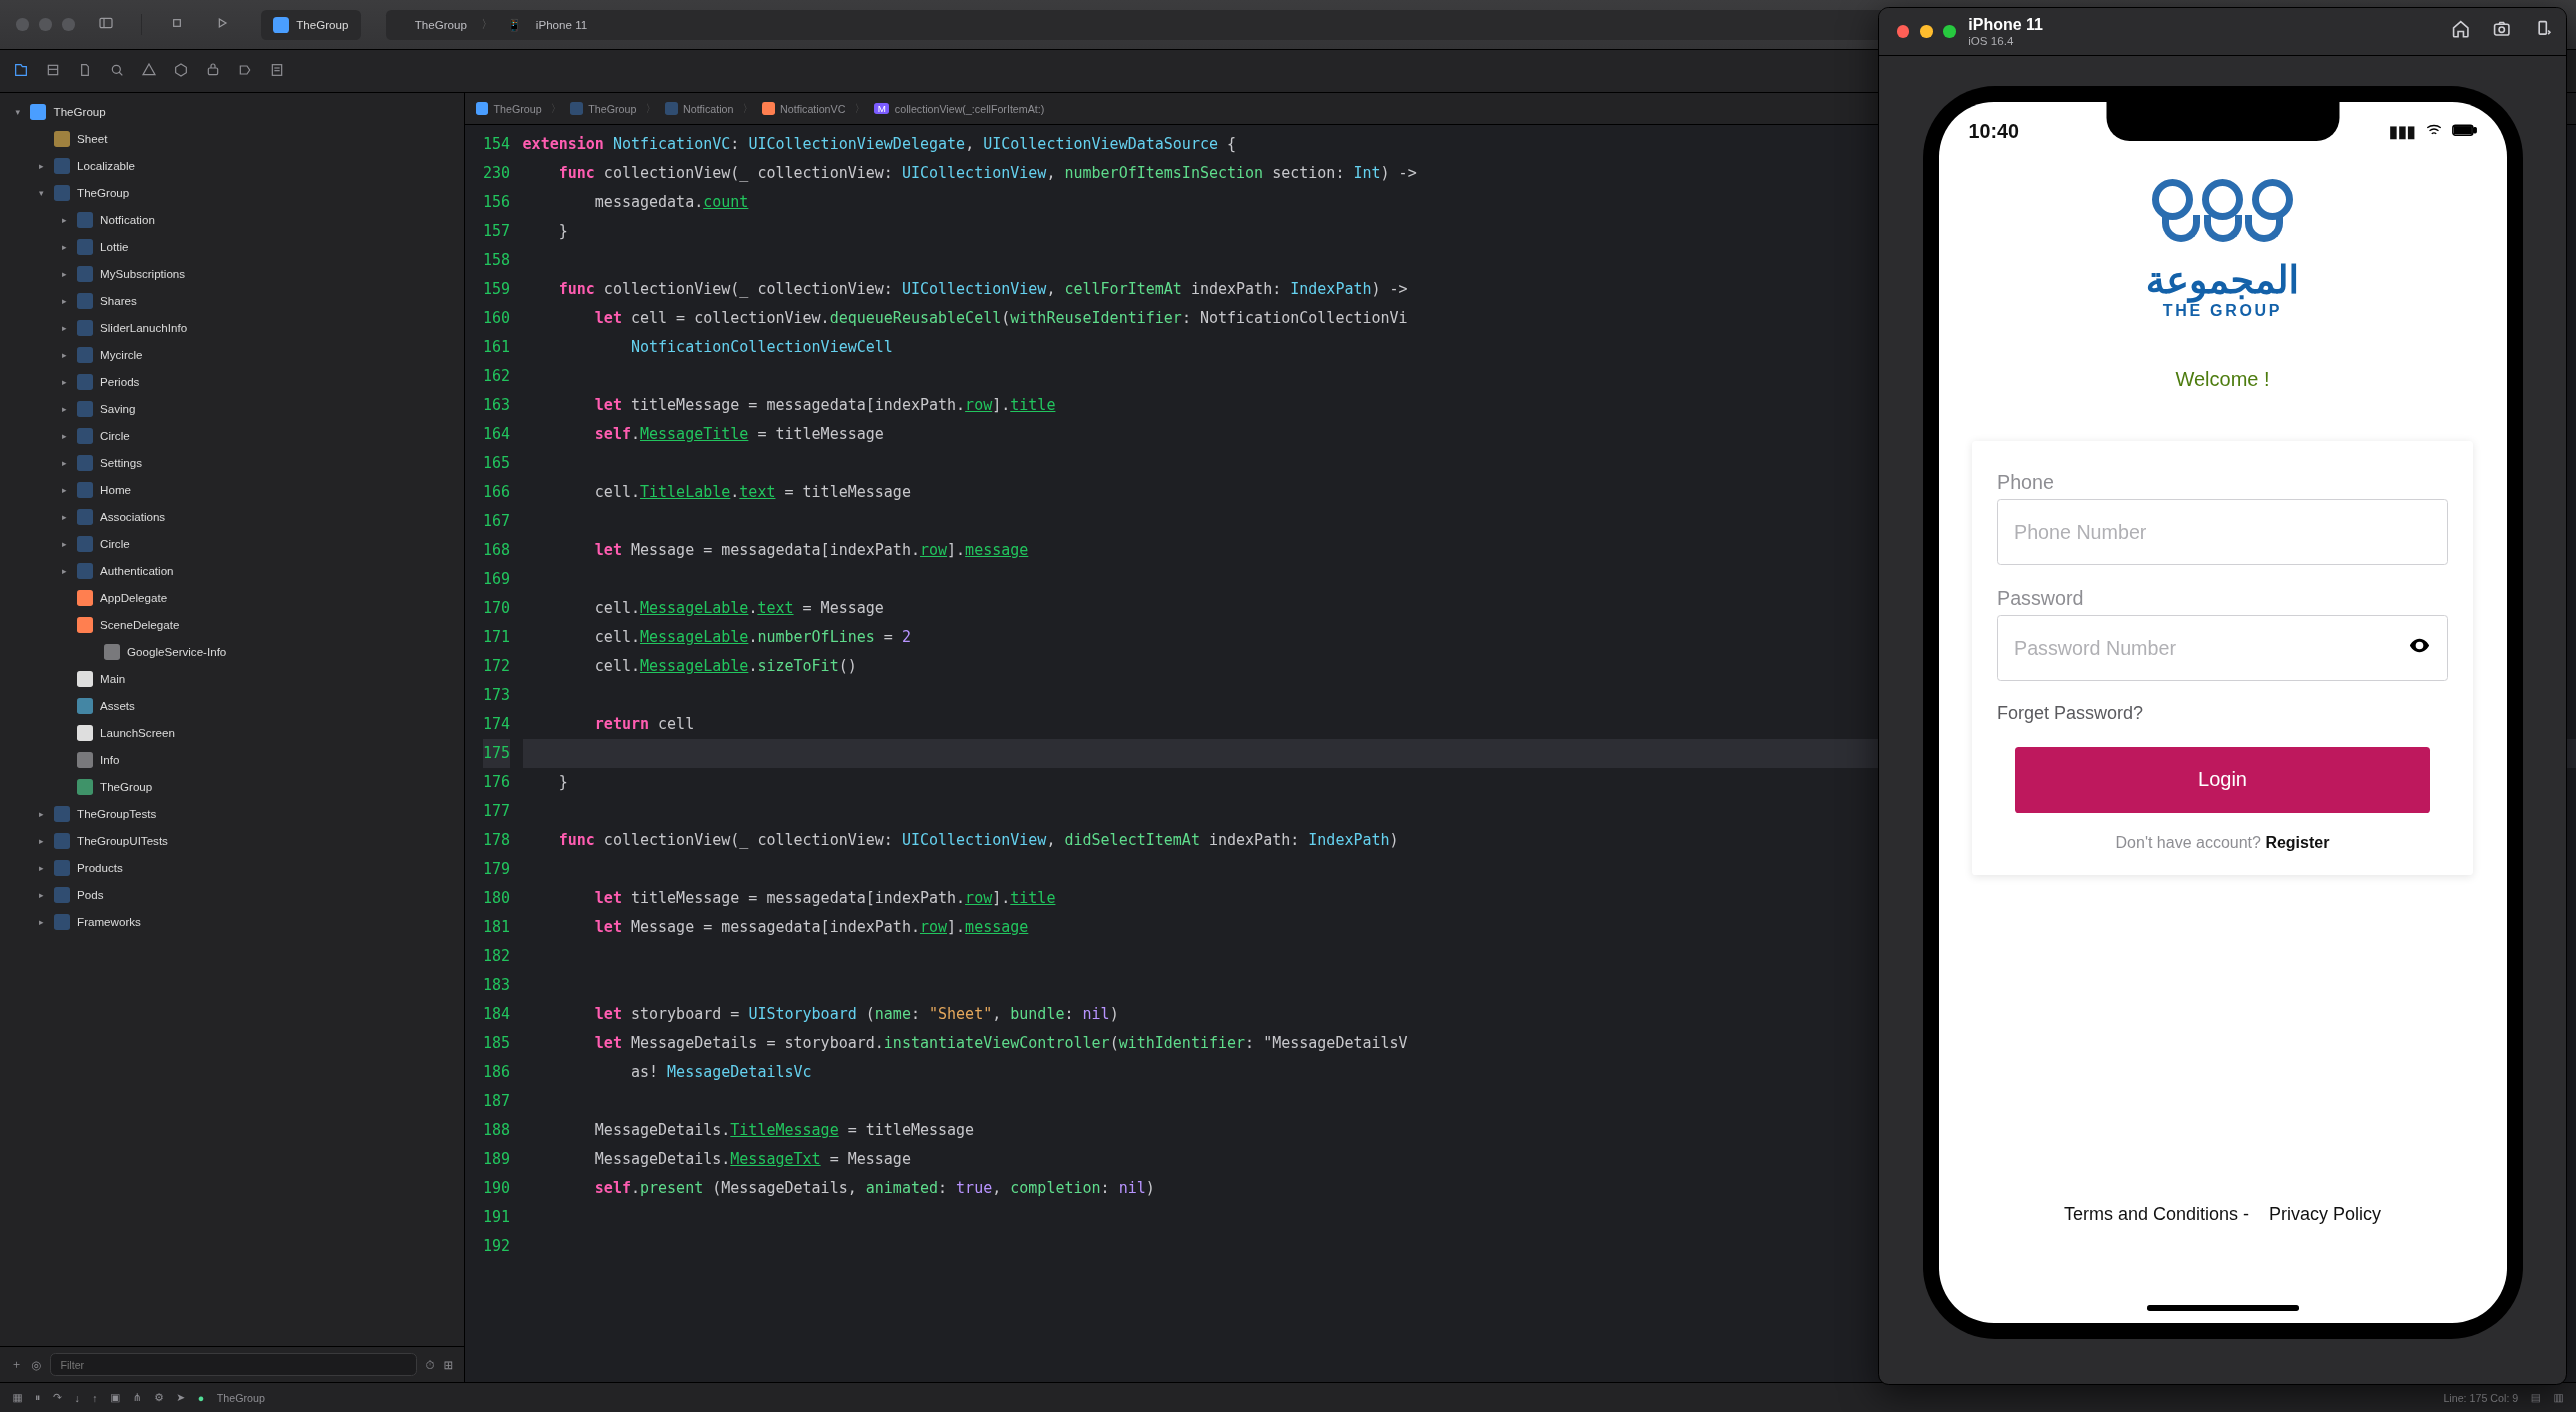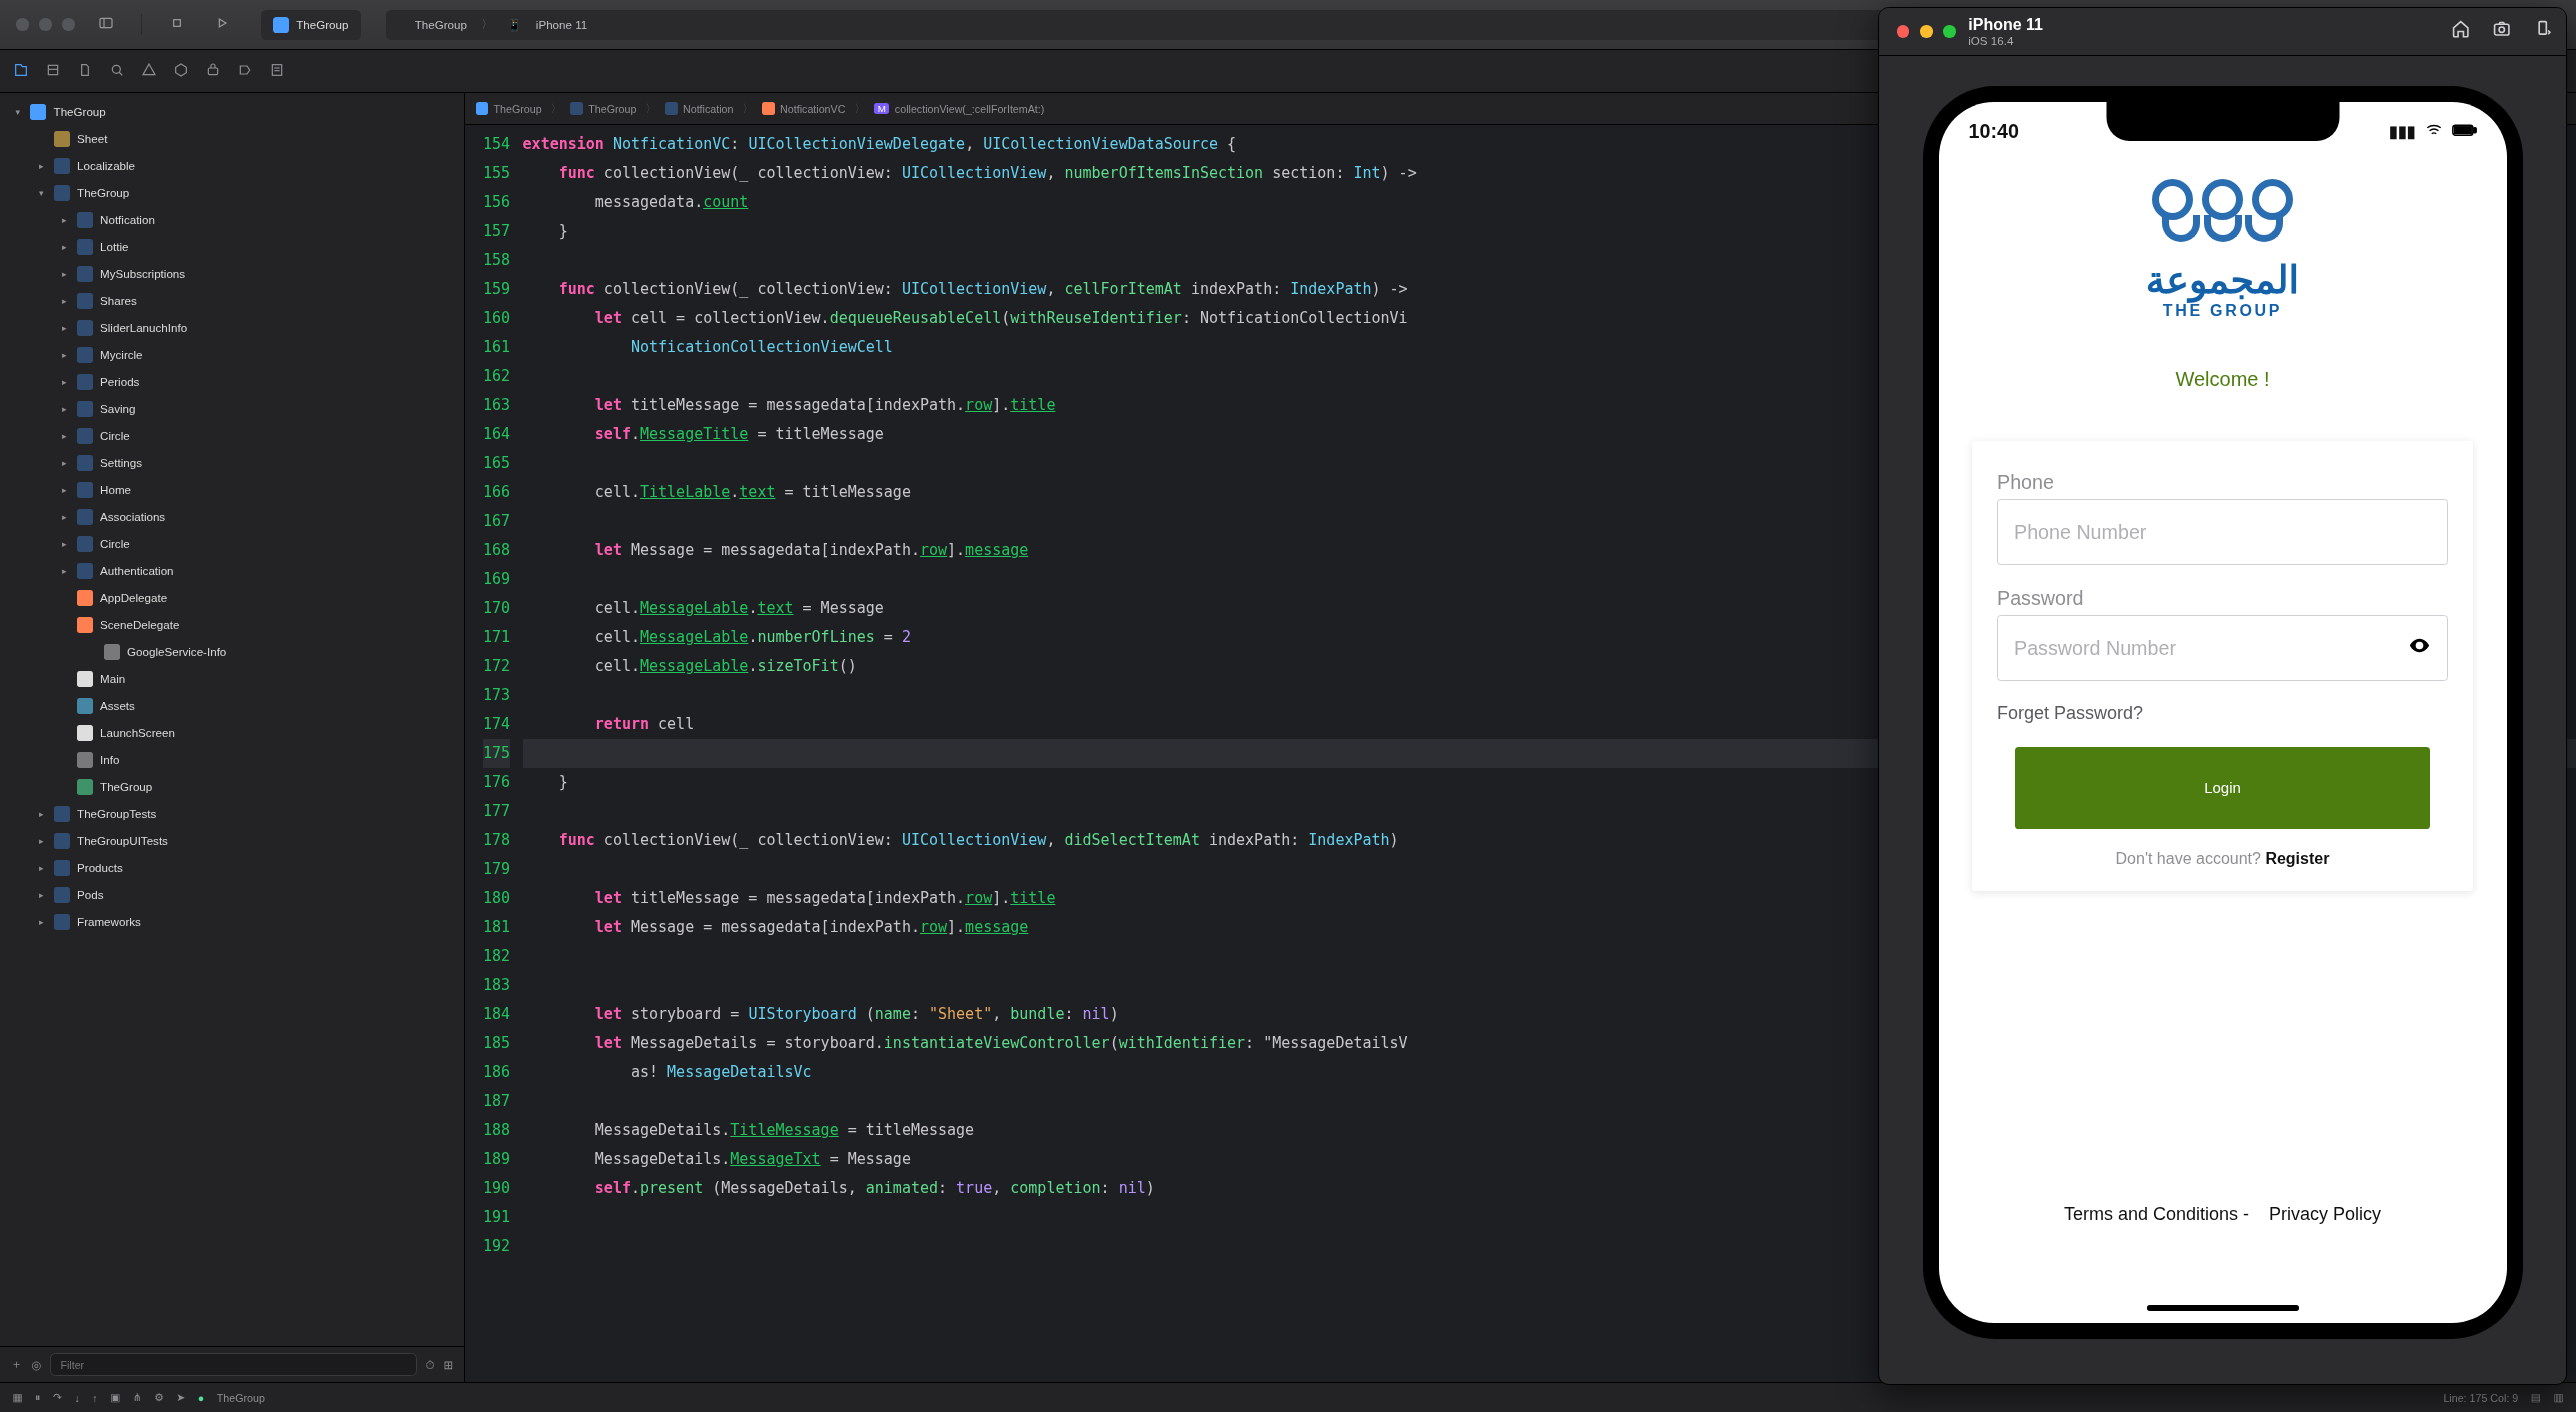--- a/index.html
+++ b/index.html
@@ -187,21 +187,21 @@
     box-shadow:0 1.8px 9px rgba(0,0,0,.1);padding:30px 25px 23px;display:flex;flex-direction:column;gap:21.5px;
   }
   .field label{display:block;color:#8e8e93;font-size:19.7px;margin-bottom:5.4px;}
   .field .inp{
     height:66px;border:0.9px solid #d0d0d4;border-radius:3.6px;padding:0 16px;display:flex;align-items:center;justify-content:space-between;
     color:#b0b0b4;font-size:19.7px;
   }
   .field .inp .eye{color:#333;font-size:19.7px;}
   .forget{color:#5a5a5e;font-size:18px;}
   .login-btn{
-    height:82px;background:#4d7c0f;color:#fff;border-radius:3.6px;font-size:15px;font-weight:500;
+    height:66px;background:#be185d;color:#fff;border-radius:3.6px;font-size:20px;font-weight:500;
     display:flex;align-items:center;justify-content:center;margin:1.8px 18px 0;
   }
   .reg-line{text-align:center;font-size:16px;color:#8e8e93;}
   .reg-line b{color:#111;font-weight:600;}
   .legal{position:absolute;bottom:98px;left:0;right:0;text-align:center;color:#111;font-size:18px;}
   .home-ind{position:absolute;bottom:12.5px;left:50%;transform:translateX(-50%);width:152px;height:5.4px;border-radius:2.7px;background:#000;}
 
   svg.icon{width:16px;height:16px;fill:none;stroke:currentColor;stroke-width:1.8;}
 </style>
 </head>
@@ -514,21 +514,21 @@
         </span>
       <span style="margin-left:auto;display:flex;gap:9px;">
         <span>〈</span>
         <span style="color:#ffcc00;">▲</span>
         <span>〉</span>
       </span>
     </div>
     <div class="code-area">
       <div class="gutter" id="gutter">
           <div>154</div>
-          <div>155</div>
+          <div>230</div>
           <div>156</div>
           <div>157</div>
           <div>158</div>
           <div>159</div>
           <div>160</div>
           <div>161</div>
           <div>162</div>
           <div>163</div>
           <div>164</div>
           <div>165</div>

